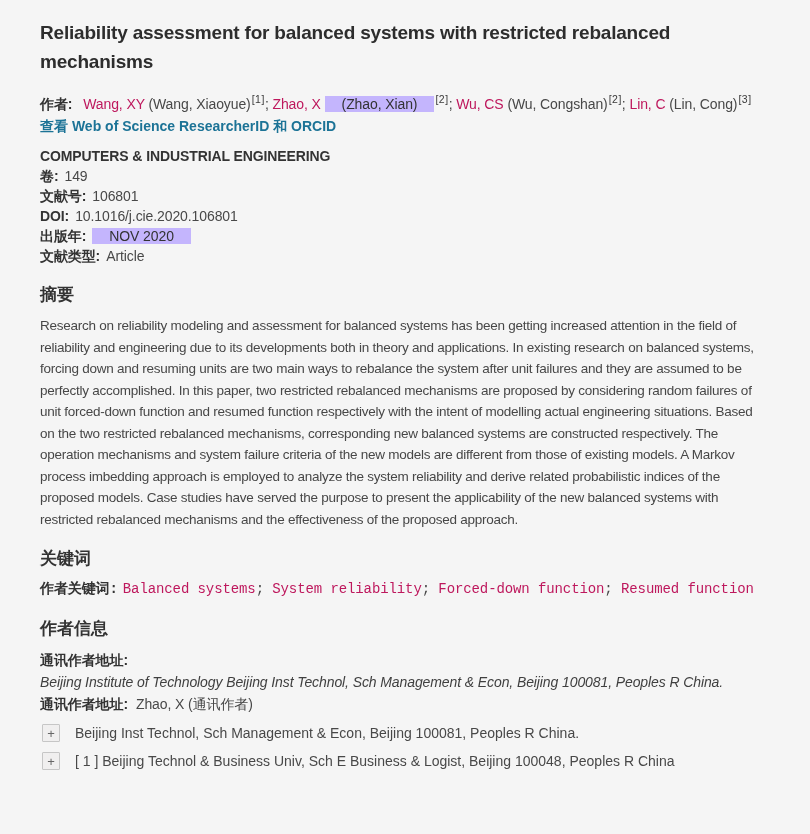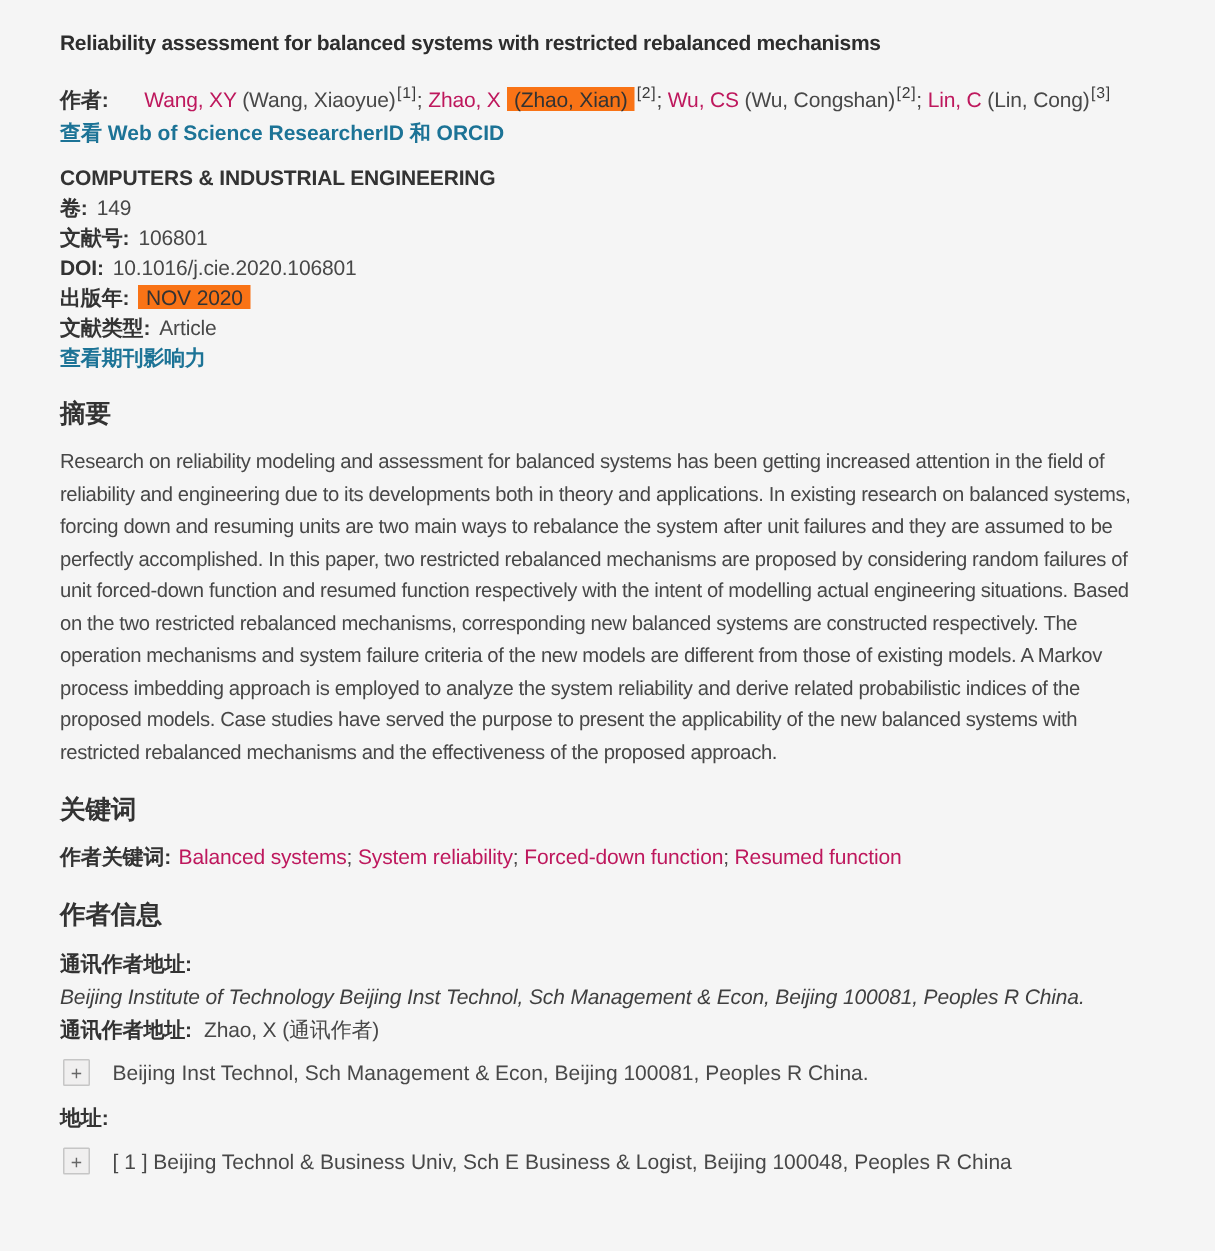--- a/index.html
+++ b/index.html
@@ -11,34 +11,34 @@
     font-family: "Liberation Sans", sans-serif;
     color: #484848;
     font-size: 14px;
     overflow: hidden;
   }
   .record { padding: 18px 40px 10px 40px; }
 
   h1.title {
     margin: 0 0 13px 0;
     max-width: 690px;
-    font-size: 14px;
+    font-size: 19px;
     line-height: 1.54;
     font-weight: 700;
     color: #2d2d2d;
     letter-spacing: -0.2px;
   }
 
   .lbl { font-weight: 700; color: #333; }
   a.link { color: #be185d; text-decoration: none; cursor: pointer; }
   a.link-bold { color: #1c7396; text-decoration: none; font-weight: 700; cursor: pointer; }
-  .hl { background: #f97316; color: #333; padding: 0 5px; }
+  .hl { background: #c4b5fd; color: #333; padding: 0 17px; }
 
   .authors-line { line-height: 21px; letter-spacing: -0.1px; }
-  .authors-line .lbl { margin-right: 20px; }
+  .authors-line .lbl { margin-right: 7px; }
   sup.aff {
     font-size: 10.5px;
     position: relative;
     top: -1px;
     color: #3a3a3a;
     letter-spacing: 0.5px;
     margin-left: 1px;
   }
   .sep { color: #484848; }
   .researcher-line { line-height: 21px; margin-top: 1px; }
@@ -58,21 +58,21 @@
   }
   .abstract-text {
     margin: 0;
     max-width: 740px;
     font-size: 13.5px;
     line-height: 21.5px;
     letter-spacing: -0.25px;
     color: #474747;
   }
 
-  .keywords-line { line-height: 21px; letter-spacing: -0.1px; }
+  .keywords-line { line-height: 21px; letter-spacing: -0.1px; font-family: Liberation Mono, monospace; }
   .keywords-line .lbl { margin-right: 5px; }
 
   .ainfo-row { line-height: 22px; letter-spacing: -0.1px; }
   .addr-italic { font-style: italic; color: #3f3f3f; line-height: 22px; letter-spacing: -0.1px; }
   .ainfo-row .lbl { margin-right: 8px; }
 
   .expand-row {
     display: flex;
     align-items: flex-start;
     gap: 15px;
@@ -134,23 +134,20 @@
     </div>
     <div class="row">
       <span class="lbl">DOI:</span><span>10.1016/j.cie.2020.106801</span>
     </div>
     <div class="row">
       <span class="lbl">出版年:</span><span class="hl">NOV 2020</span>
     </div>
     <div class="row">
       <span class="lbl">文献类型:</span><span>Article</span>
     </div>
-    <div class="row">
-      <a class="link-bold">查看期刊影响力</a>
-    </div>
   </div>
 
   <h2 class="section">摘要</h2>
   <p class="abstract-text">Research on reliability modeling and assessment for balanced systems has been getting increased attention in the field of reliability and engineering due to its developments both in theory and applications. In existing research on balanced systems, forcing down and resuming units are two main ways to rebalance the system after unit failures and they are assumed to be perfectly accomplished. In this paper, two restricted rebalanced mechanisms are proposed by considering random failures of unit forced-down function and resumed function respectively with the intent of modelling actual engineering situations. Based on the two restricted rebalanced mechanisms, corresponding new balanced systems are constructed respectively. The operation mechanisms and system failure criteria of the new models are different from those of existing models. A Markov process imbedding approach is employed to analyze the system reliability and derive related probabilistic indices of the proposed models. Case studies have served the purpose to present the applicability of the new balanced systems with restricted rebalanced mechanisms and the effectiveness of the proposed approach.</p>
 
   <h2 class="section">关键词</h2>
   <div class="keywords-line">
     <span class="lbl">作者关键词:</span><a class="link">Balanced systems</a><span class="sep">;</span>
     <a class="link">System reliability</a><span class="sep">;</span>
     <a class="link">Forced-down function</a><span class="sep">;</span>
@@ -167,23 +164,20 @@
     <span class="lbl">通讯作者地址:</span><span>Zhao, X (通讯作者)</span>
   </div>
 
   <div class="expand-row">
     <button class="plus-btn">
         <span>+</span>
       </button>
     <span>Beijing Inst Technol, Sch Management &amp; Econ, Beijing 100081, Peoples R China.</span>
   </div>
 
-  <div class="ainfo-row">
-    <span class="lbl">地址:</span>
-  </div>
 
   <div class="expand-row">
     <button class="plus-btn">
         <span>+</span>
       </button>
     <span>[ 1 ] Beijing Technol &amp; Business Univ, Sch E Business &amp; Logist, Beijing 100048, Peoples R China</span>
   </div>
 
 </div>
 

